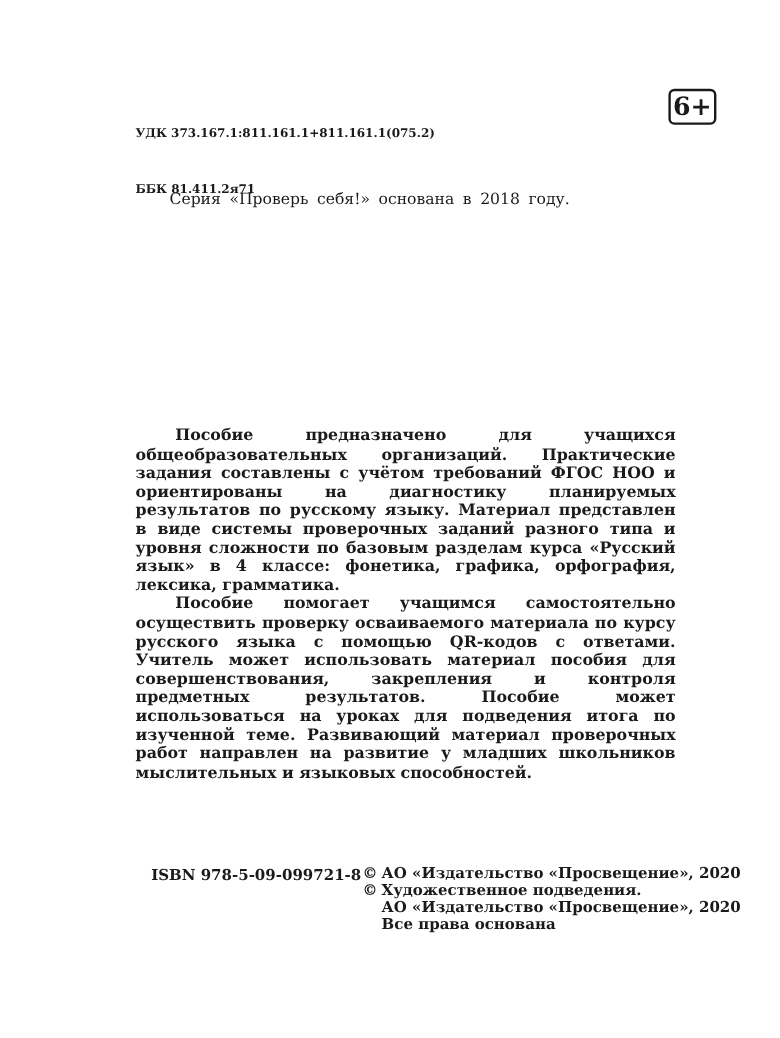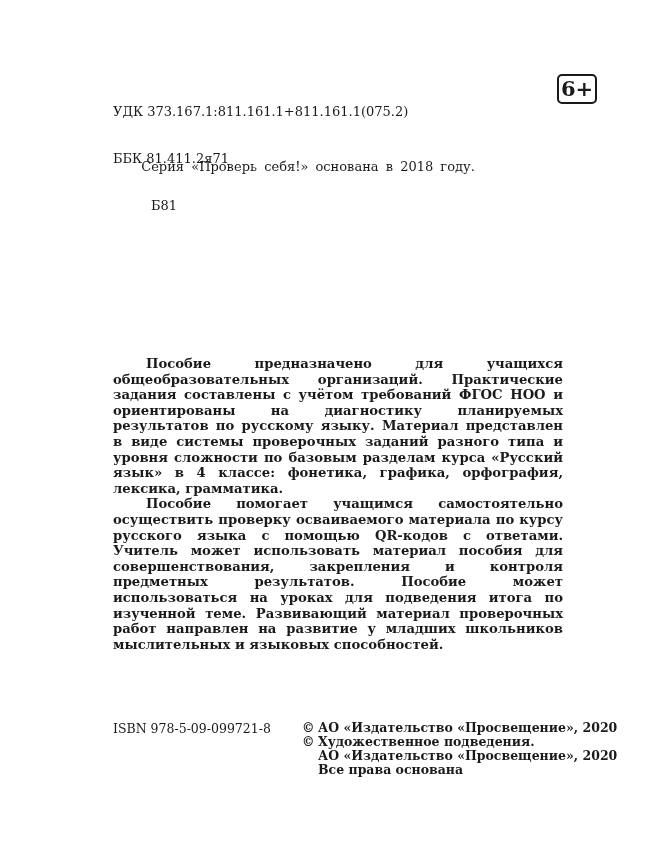--- a/index.html
+++ b/index.html
@@ -1,47 +1,46 @@
 <!DOCTYPE html>
 <html><head>
 <meta charset="utf-8">
 <style>
   html, body { margin: 0; padding: 0; }
   body {
     width: 650px; height: 865px; background: #ffffff; position: relative;
     font-family: "DejaVu Serif", "Liberation Serif", serif; color: #1a1a1a; overflow: hidden;
   }
   .abs { position: absolute; }
-  .udk { left: 113px; top: 73px; font-size: 13px; line-height: 15.6px; font-weight: normal; white-space: pre; }
+  .udk { left: 113px; top: 73px; font-size: 10px; line-height: 15.6px; font-weight: bold; white-space: pre; }
   .udk div { height: 15.6px; }
   .udk .indent { padding-left: 38px; }
   .age-badge {
     left: 557px; top: 74px; width: 36px; height: 26px;
     border: 2px solid #1a1a1a; border-radius: 5px;
     font-size: 21px; line-height: 26px; text-align: center; font-weight: bold;
   }
   .series { left: 0; width: 556px; top: 159px; text-align: center; font-size: 13px; word-spacing: 3px; padding-left: 60px; box-sizing: border-box; }
   .annotation {
     left: 113px; top: 356px; width: 450px; font-size: 13.2px; line-height: 15.6px;
     text-align: justify; font-weight: bold;
   }
   .annotation p { margin: 0; text-indent: 33px; }
-  .isbn { left: 113px; top: 721px; font-size: 12.5px; font-weight: normal; }
+  .isbn { left: 126px; top: 721px; font-size: 12.5px; font-weight: bold; }
   .copyright { left: 302px; top: 721px; font-size: 12.5px; line-height: 14px; font-weight: bold; }
   .copyright .row { display: flex; }
   .copyright .sym { width: 16px; }
   .copyright .txt { white-space: pre; text-align: center; }
 </style>
 </head>
 <body>
 
 <div class="abs udk">
   <div>УДК 373.167.1:811.161.1+811.161.1(075.2)</div>
   <div>ББК 81.411.2я71</div>
-  <div class="indent">Б81</div>
 </div>
 
 <div class="abs age-badge">6+</div>
 
 <div class="abs series">Серия «Проверь себя!» основана в 2018 году.</div>
 
 <div class="abs annotation">
   <p>Пособие предназначено для учащихся общеобразовательных организаций. Практические задания составлены с учётом требований ФГОС НОО и ориентированы на диагностику планируемых результатов по русскому языку. Материал представлен в виде системы проверочных заданий разного типа и уровня сложности по базовым разделам курса «Русский язык» в 4 классе: фонетика, графика, орфография, лексика, грамматика.</p>
   <p>Пособие помогает учащимся самостоятельно осуществить проверку осваиваемого материала по курсу русского языка с помощью QR-кодов с ответами. Учитель может использовать материал пособия для совершенствования, закрепления и контроля предметных результатов. Пособие может использоваться на уроках для подведения итога по изученной теме. Развивающий материал проверочных работ направлен на развитие у младших школьников мыслительных и языковых способностей.</p>
 </div>

